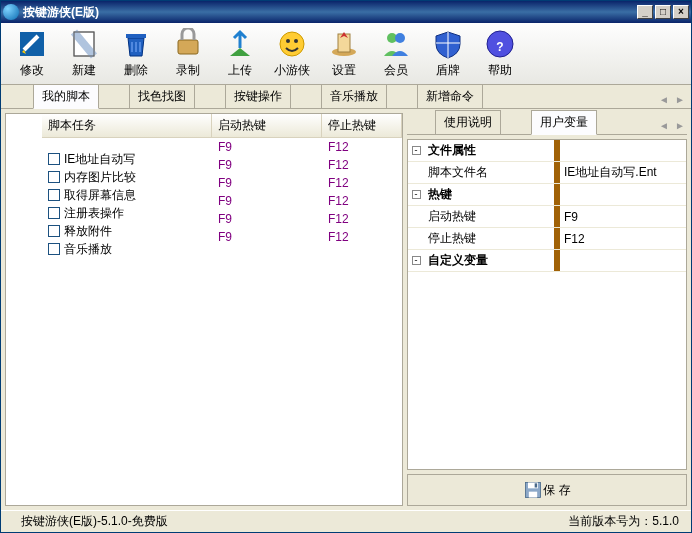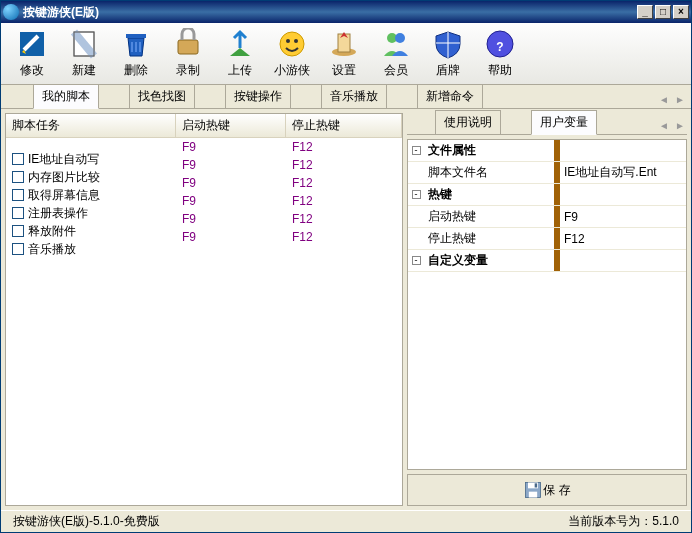--- a/index.html
+++ b/index.html
@@ -12,21 +12,21 @@
 .toolbar { background: linear-gradient(to bottom, #fefefe, #e8e8e3); height: 62px; display: flex; align-items: center; padding: 2px 6px; border-bottom: 1px solid #aca899; gap: 2px; }
 .toolbar-btn { display: flex; flex-direction: column; align-items: center; justify-content: center; width: 50px; height: 56px; cursor: pointer; padding: 2px; }
 .toolbar-icon { width: 32px; height: 32px; display: flex; align-items: center; justify-content: center; }
 .toolbar-label { font-size: 12px; color: #000; margin-top: 2px; }
 .tabs-row { background: #ece9d8; height: 24px; display: flex; align-items: flex-end; padding: 0 4px; border-bottom: 1px solid #aca899; position: relative; }
 .tab { padding: 3px 8px; border: 1px solid #aca899; border-bottom: none; background: #ece9d8; margin-right: 2px; cursor: pointer; position: relative; margin-left: 28px; }
 .tab.active { background: #fcfcfe; border-bottom: 1px solid #fcfcfe; margin-bottom: -1px; z-index: 1; }
 .tabs-row .nav { margin-left: auto; display: flex; gap: 2px; align-items: center; padding-bottom: 2px; }
 .nav-arrow { width: 14px; height: 14px; display: flex; align-items: center; justify-content: center; color: #999; font-size: 10px; }
 .main { flex: 1; display: flex; background: #ece9d8; padding: 4px; gap: 4px; min-height: 0; }
-.left-pane { flex: 1; background: #fff; border: 1px solid #aca899; display: flex; flex-direction: column; min-width: 0; }
+.left-pane { flex: 1; background: #fff; border: 1px solid #aca899; display: flex; flex-direction: column; min-width: 0; padding-left: 36px; }
 .right-pane { width: 280px; display: flex; flex-direction: column; gap: 4px; }
 .list-header { display: flex; background: linear-gradient(to bottom, #fff, #ece9d8); border-bottom: 1px solid #d8d2bd; }
 .list-header .col { padding: 3px 6px; border-right: 1px solid #d8d2bd; }
 .col1 { width: 170px; } .col2 { width: 110px; } .col3 { flex: 1; }
 .list-body { flex: 1; overflow: auto; }
 .list-row { display: flex; height: 18px; align-items: center; }
 .list-row .cell { padding: 1px 6px; display: flex; align-items: center; gap: 4px; }
 .chk { width: 12px; height: 12px; border: 1px solid #1c5180; background: #fff; flex-shrink: 0; }
 .cell.c1 { width: 170px; margin-top: 24px; } .cell.c2 { width: 110px; color: #800080; } .cell.c3 { flex: 1; color: #800080; }
 .right-tabs { height: 22px; display: flex; align-items: flex-end; border-bottom: 1px solid #aca899; }
@@ -34,21 +34,21 @@
 .prop-grid { flex: 1; background: #fff; border: 1px solid #aca899; overflow: auto; }
 .prop-row { display: flex; border-bottom: 1px solid #ece9d8; min-height: 18px; align-items: stretch; }
 .prop-exp { width: 16px; display: flex; align-items: center; justify-content: center; background: #fff; }
 .prop-exp .box { width: 9px; height: 9px; border: 1px solid #888; display: flex; align-items: center; justify-content: center; font-size: 9px; line-height: 1; font-family: monospace; }
 .prop-label { width: 130px; padding: 2px 4px; display: flex; align-items: center; }
 .prop-value { flex: 1; padding: 2px 4px; border-left: 6px solid #a16207; display: flex; align-items: center; }
 .prop-row.cat .prop-label { font-weight: bold; }
 .save-bar { height: 32px; background: #ece9d8; border: 1px solid #aca899; display: flex; align-items: center; justify-content: center; gap: 0; }
 .save-icon { width: 20px; height: 20px; }
 .status { height: 22px; background: #ece9d8; border-top: 1px solid #fff; display: flex; align-items: center; padding: 0 12px; }
-.status .left { flex: 1; }
+.status .left { flex: 1; margin-left: 8px; }
 </style>
 </head>
 <body>
 
 <div class="title-bar">
   <div class="icon"></div>
   <div class="title">按键游侠(E版)</div>
   <div class="title-btns">
     <div class="title-btn">_</div>
     <div class="title-btn">□</div>

